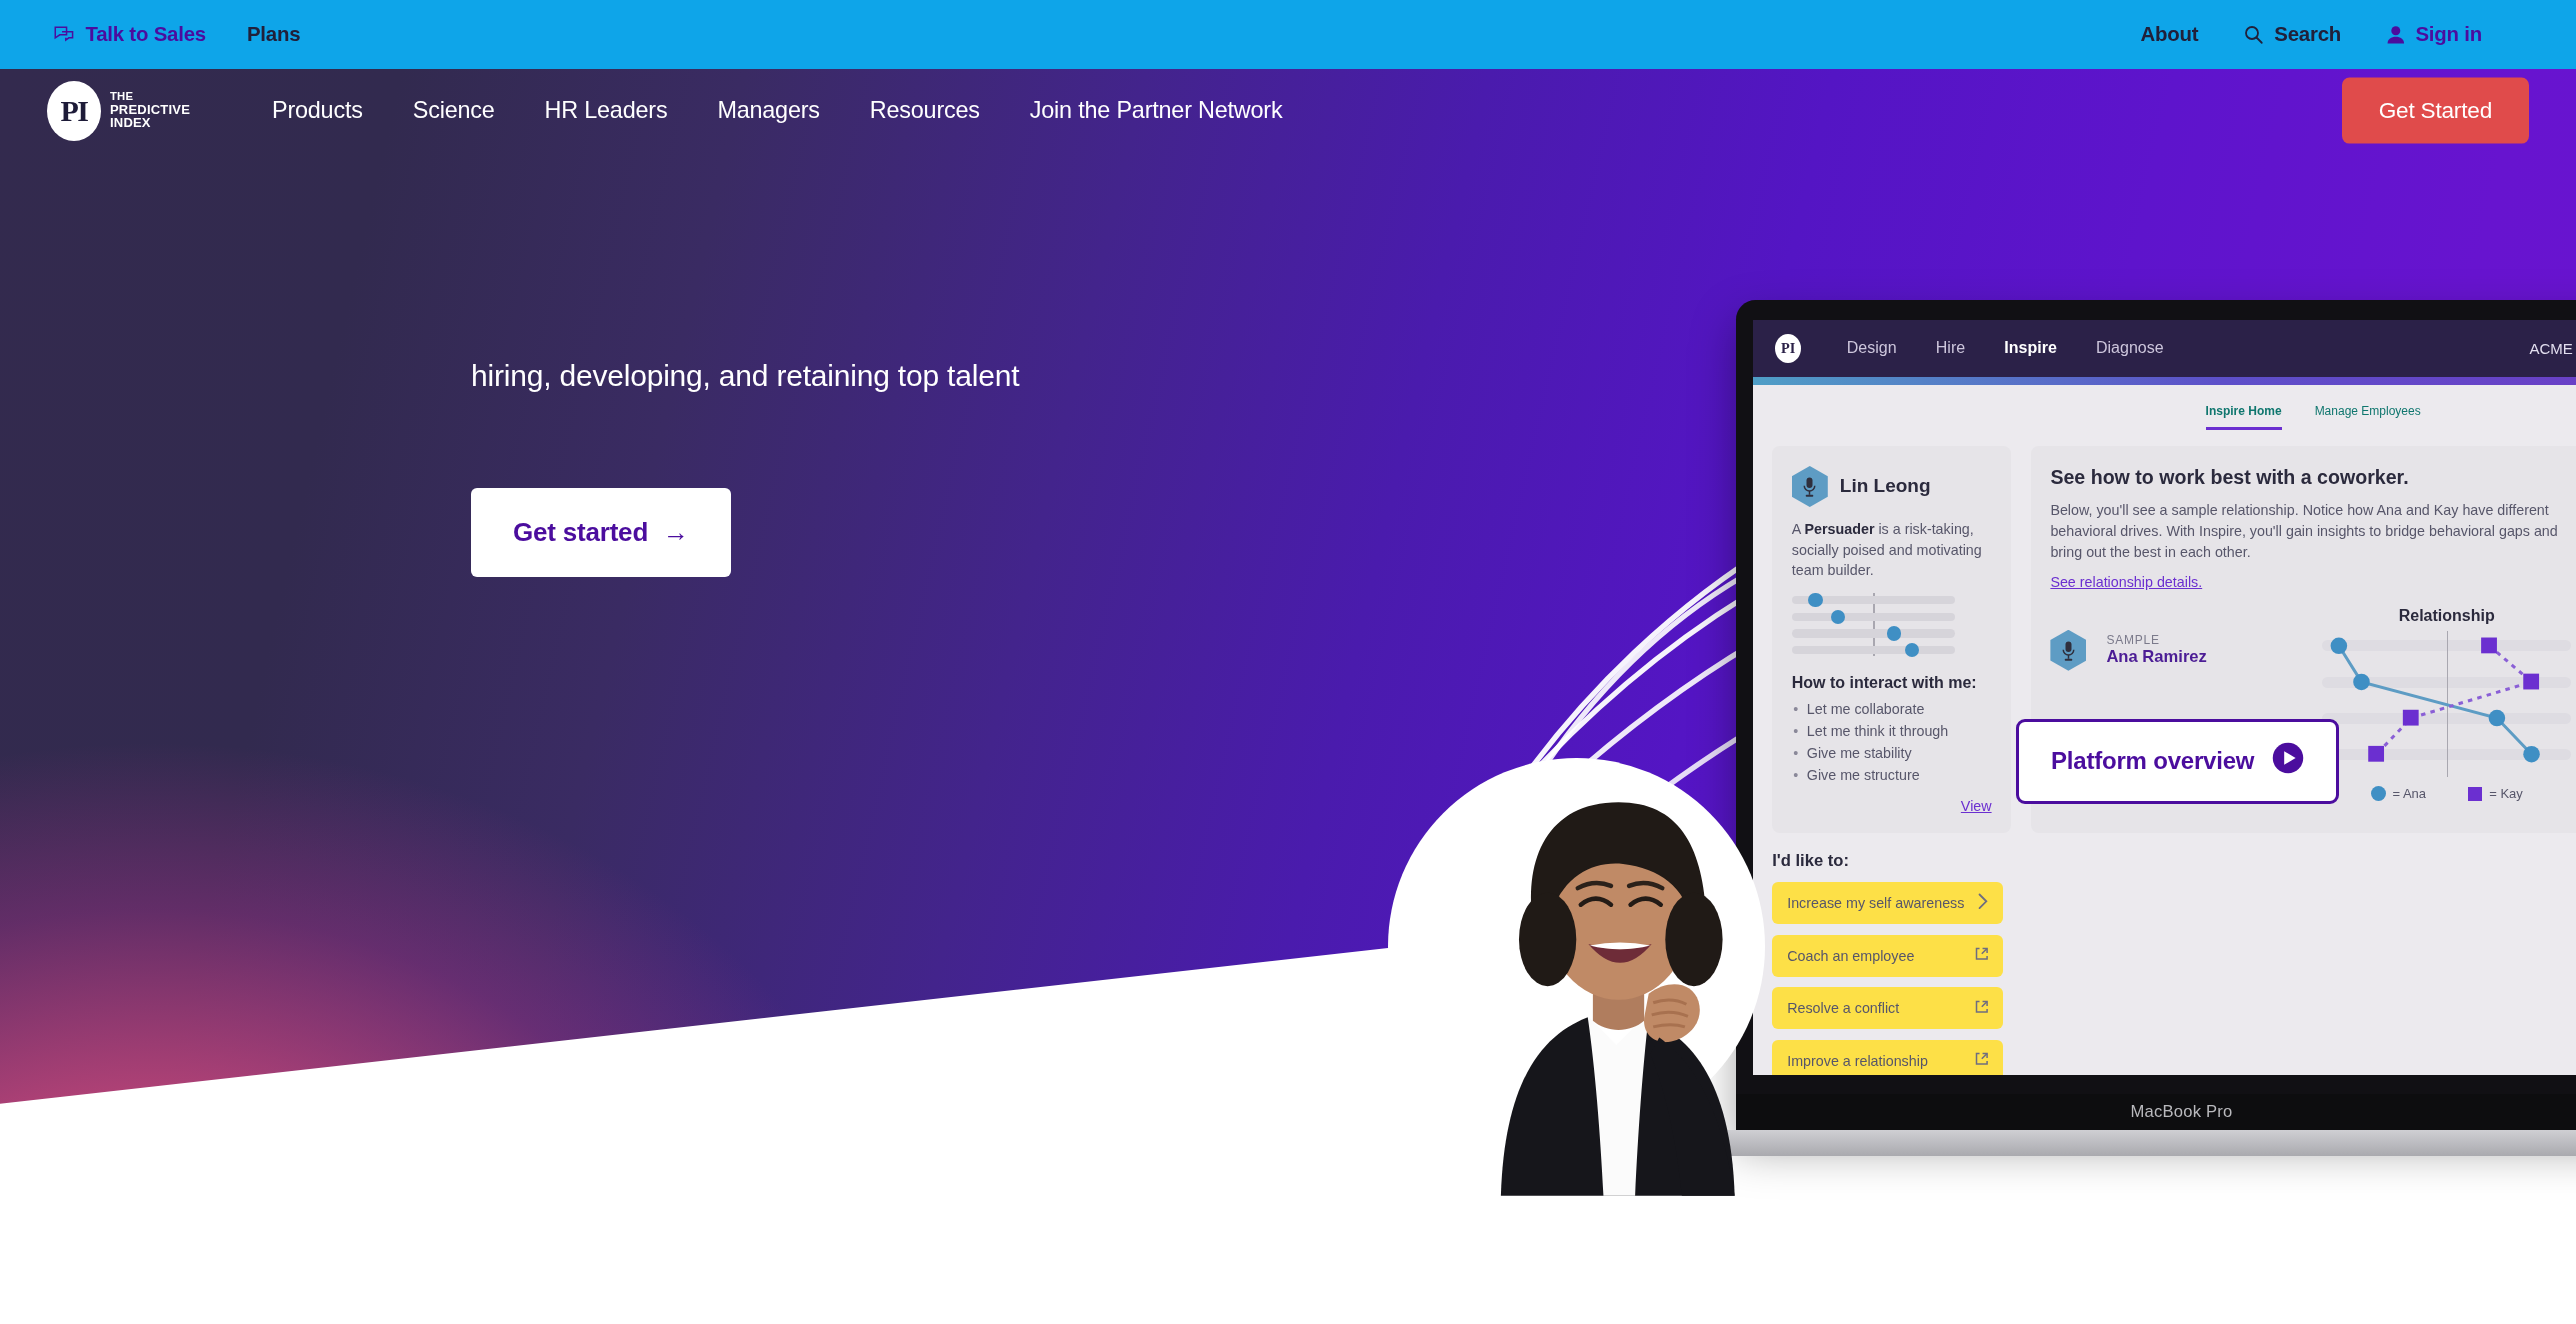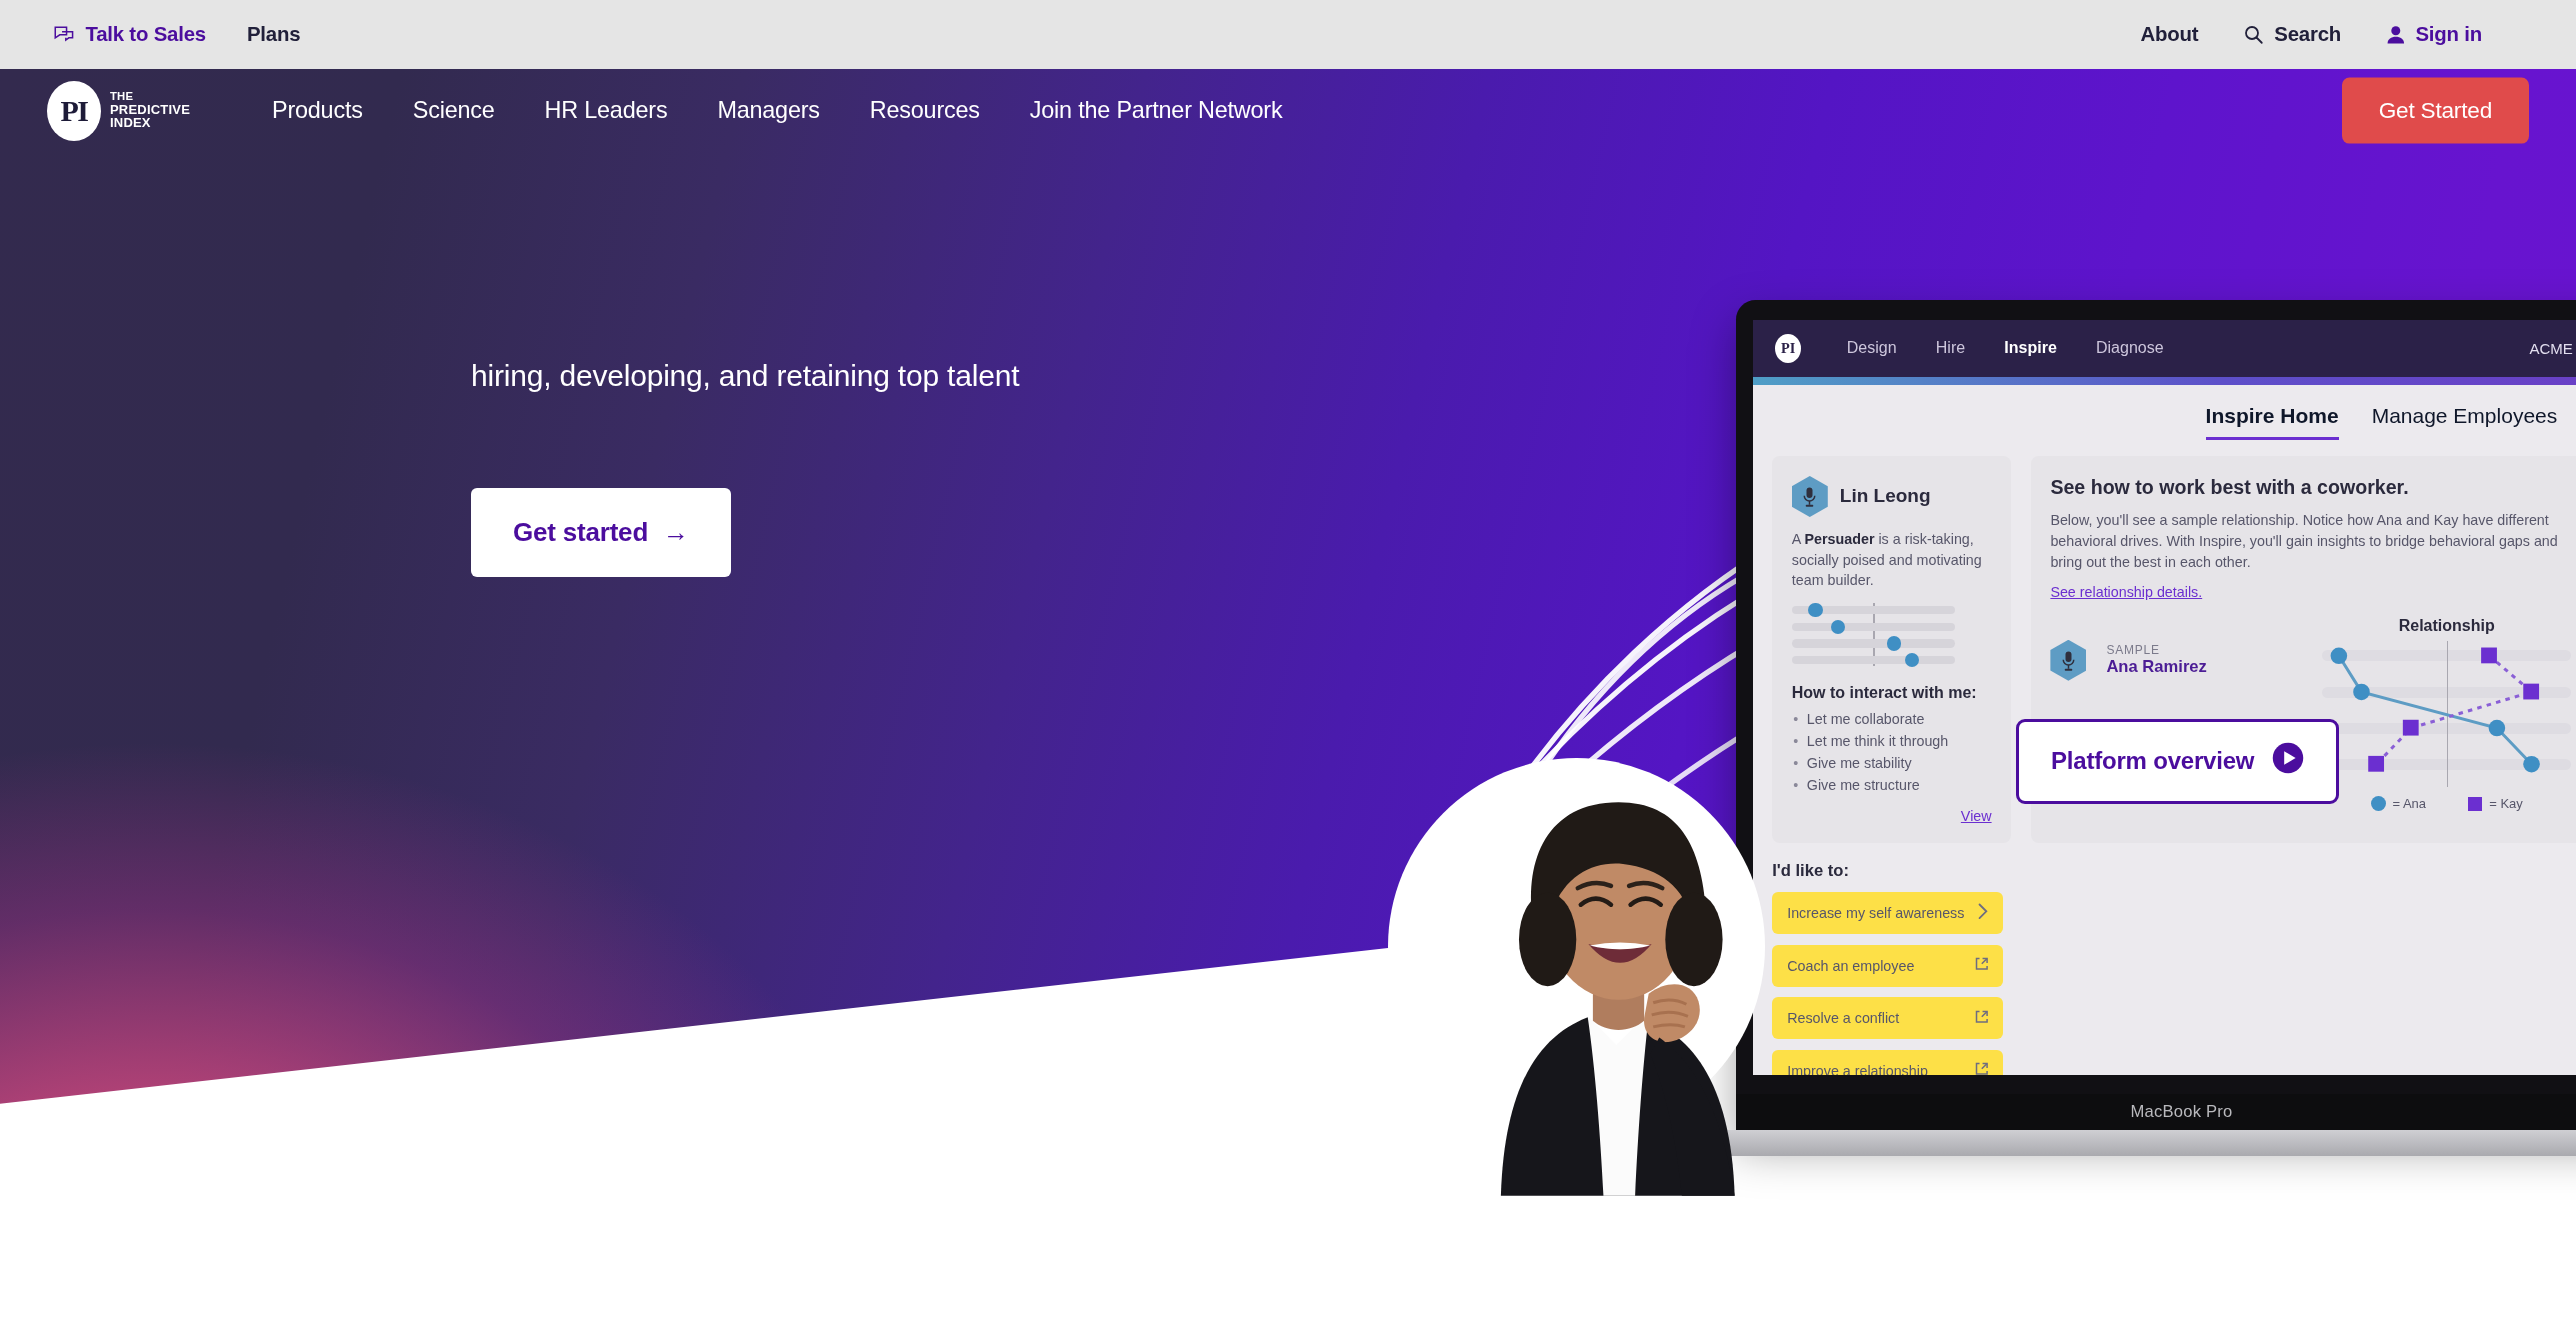--- a/index.html
+++ b/index.html
@@ -3,21 +3,21 @@
 <meta charset="utf-8">
 <title>The Predictive Index — Hero</title>
 <style>
   * { margin:0; padding:0; box-sizing:border-box; }
   html,body { width:2576px; height:1324px; overflow:hidden; background:#fff;
               font-family:"Liberation Sans", sans-serif; }
 
   
   .utility-bar{
     position:absolute; top:0; left:0; width:2576px; height:69px;
-    background:#e5e5e5; display:flex; align-items:center;
+    background:#0ea5e9; display:flex; align-items:center;
     justify-content:space-between; padding:0 47px; z-index:60;
   }
   .util-left,.util-right{ display:flex; align-items:center; }
   .util-left{ gap:41px; padding-left:6px;}
   .util-right{ gap:45px; padding-right:47px;}
   .util-item{ display:flex; align-items:center; gap:9.8px;
     font-size:20.4px; font-weight:bold; letter-spacing:-0.2px; cursor:pointer; }
   .util-purple{ color:#4b0d9e; }
   .util-dark{ color:#21203a; }
   .util-ic{ display:inline-flex; align-items:center; justify-content:center; }
@@ -156,21 +156,21 @@
   }
   .app-nav-item{ color:#cdc6dc; font-size:16px; padding:0 19.6px; cursor:pointer;}
   .app-nav-item.active{ color:#fff; font-weight:bold; }
   .app-org{ margin-left:auto; color:#e3dff0; font-size:15px; }
   .app-bar{ height:8.3px; background:linear-gradient(90deg,#4f9ec6,#5d4fc9 55%,#6a3fc6); }
   .app-body{ background:#eceaee; height:690px; position:relative; }
 
   .app-tabs{
     display:flex; gap:33px; padding:19.6px 0 0 453px;
   }
-  .app-tab{ font-size:21px; color:#0f172a; padding-bottom:8.3px; cursor:pointer;}
+  .app-tab{ font-size:12px; color:#0f766e; padding-bottom:8.3px; cursor:pointer;}
   .app-tab.active{ font-weight:bold; border-bottom:3.8px solid #6b2fd0; }
 
   .app-cards{ display:flex; gap:19.6px; padding:16.6px 19.6px 0 19.6px; }
   .card{ background:#e6e4e8; border-radius:7.5px; padding:19.6px; }
   .card-left{ width:239px; }
   .card-right{ flex:1; }
 
   .profile-head{ display:flex; align-items:center; gap:12px; }
   .hexagon{
     width:36px; height:41px; background:#5e9cc4; position:relative;

